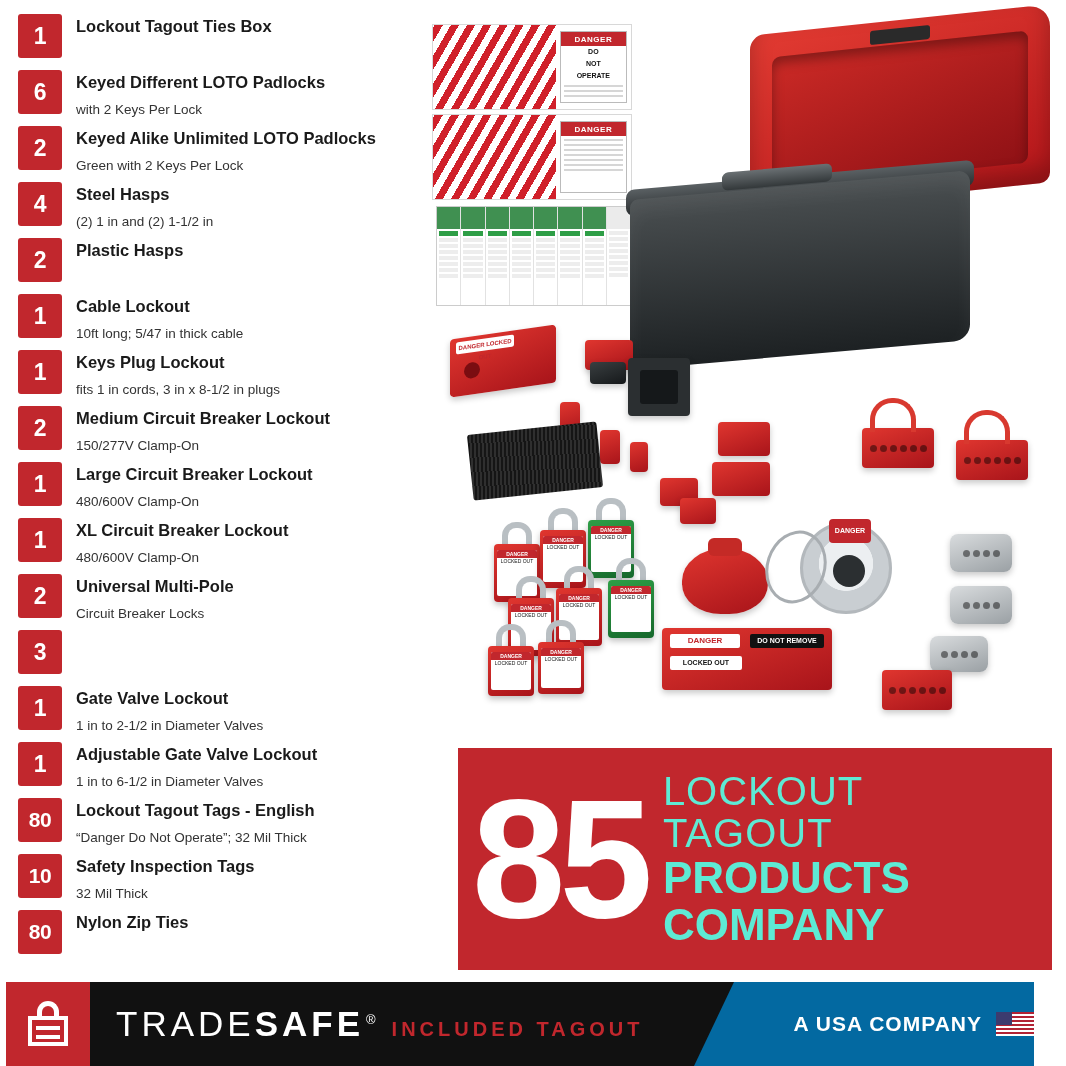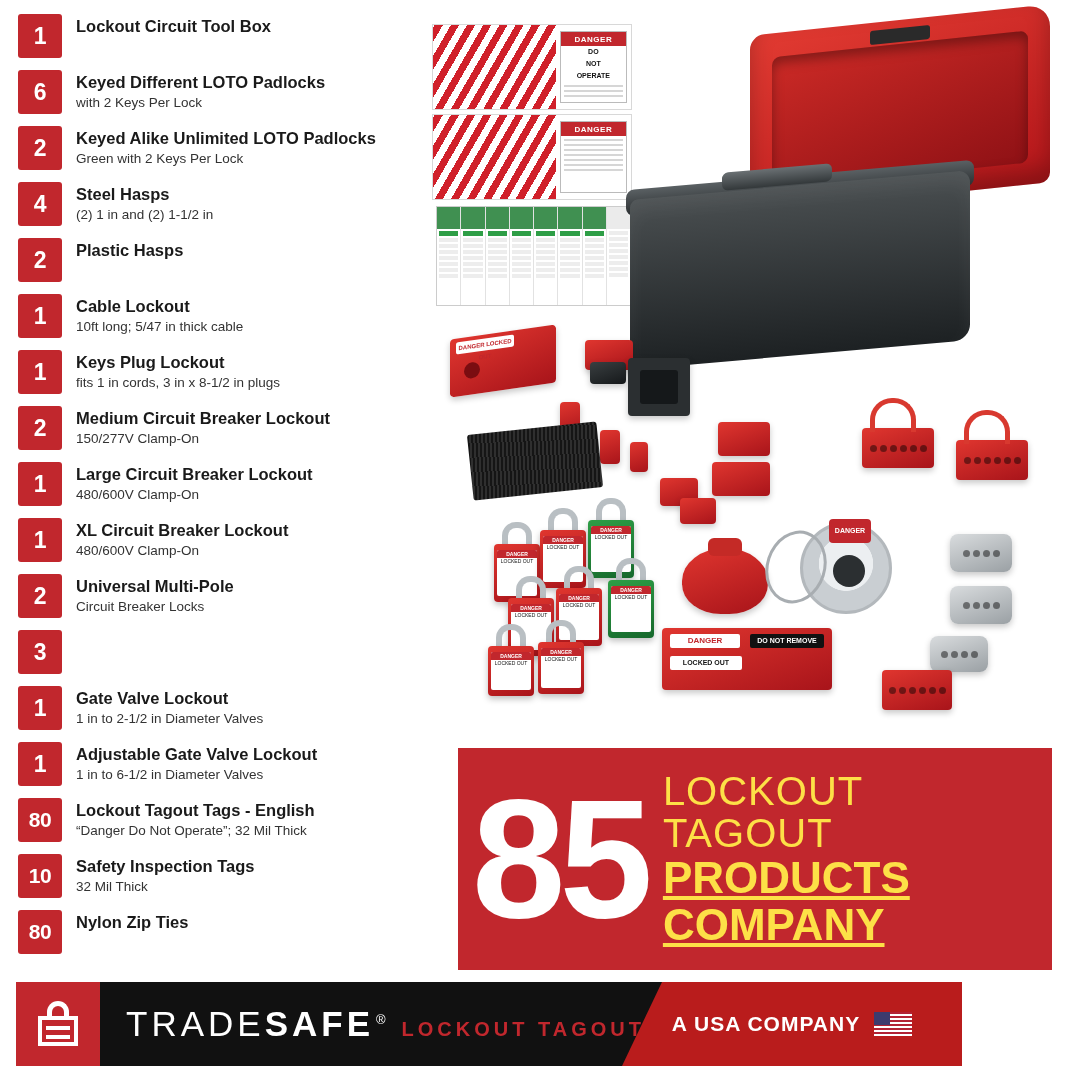--- a/index.html
+++ b/index.html
@@ -39,21 +39,21 @@
     font-size: 16.5px;
     font-weight: bold;
     color: #1a1a1a;
     line-height: 20px;
     white-space: nowrap;
   }
   .item-sub {
     font-size: 13.5px;
     color: #333333;
     line-height: 18px;
-    margin-top: 2px;
+    margin-top: 9px;
     white-space: nowrap;
   }
 
   
   .photo-area {
     position: absolute;
     left: 430px; top: 10px;
     width: 626px; height: 730px;
   }
 
@@ -182,31 +182,31 @@
   .count-number {
     color: #ffffff;
     font-size: 168px;
     font-weight: bold;
     line-height: 150px;
     letter-spacing: -6px;
     padding-left: 14px;
     padding-right: 10px;
     font-family: "Liberation Sans", sans-serif;
   }
-  .count-words { color:#fde047; padding-left: 6px; }
+  .count-words { color:#5eead4; padding-left: 6px; }
   .count-words .l1, .count-words .l2 {
     font-size: 40px; line-height: 42px; letter-spacing: 1px; font-weight: normal;
   }
   .count-words .l3, .count-words .l4 {
-    font-size: 44px; line-height: 47px; letter-spacing: 0px; font-weight: bold; text-decoration: underline;
+    font-size: 44px; line-height: 47px; letter-spacing: 0px; font-weight: bold;
   }
 
   
   .footer {
-    position: absolute; left: 16px; bottom: 0; width: 946px; height: 84px;
+    position: absolute; left: 6px; bottom: 0; width: 1028px; height: 84px;
     background: #111111;
     display: flex; align-items: center; margin-top: 33px;
   }
   .footer-logo {
     width: 84px; height: 84px; background: #c1272d;
     display: flex; align-items: center; justify-content: center;
   }
   .lock-glyph { width: 44px; height: 46px; position: relative; }
   .lock-glyph .shk {
     position:absolute; left: 11px; top: 0; width: 22px; height: 16px;
@@ -226,42 +226,42 @@
     padding-left: 26px; color:#fff; display:flex; align-items:baseline;
   }
   .brand .trade { font-size: 35px; letter-spacing: 4px; font-weight: normal; }
   .brand .safe { font-size: 35px; letter-spacing: 4px; font-weight: bold; }
   .brand .reg { font-size: 13px; margin-left: 2px; position: relative; top: -12px; }
   .brand .tagline {
     margin-left: 16px; color: #c1272d; font-size: 20px; letter-spacing: 4px; font-weight: bold;
   }
   .footer-right {
     position:absolute; right: 0; top: 0; height: 84px; width: 340px;
-    background: #b91c1c; display:flex; align-items:center; justify-content:center;
+    background: #0369a1; display:flex; align-items:center; justify-content:flex-end;
     clip-path: polygon(40px 0, 100% 0, 100% 100%, 0 100%);
   }
   .usa-text { color:#fff; font-size: 21px; letter-spacing: 1px; font-weight: bold; }
   .flag { width: 38px; height: 24px; margin-left: 14px; position:relative; background:#fff; overflow:hidden;}
   .flag .stripes{
     position:absolute; inset:0;
     background: repeating-linear-gradient(180deg,#b22234 0 2px,#ffffff 2px 4px);
   }
   .flag .canton{ position:absolute; left:0; top:0; width:16px; height:13px; background:#3c3b6e;}
 </style>
 </head>
 <body>
 
 <div class="page">
 
   <div class="item-list">
 
     <div class="item-row">
       <div class="qty-badge">1</div>
       <div class="item-text">
-        <div class="item-title">Lockout Circuit Tool Box</div>
+        <div class="item-title">Lockout Tagout Ties Box</div>
         <div class="item-sub"></div>
       </div>
     </div>
 
     <div class="item-row">
       <div class="qty-badge">6</div>
       <div class="item-text">
         <div class="item-title">Keyed Different LOTO Padlocks</div>
         <div class="item-sub">with 2 Keys Per Lock</div>
       </div>
@@ -697,21 +697,21 @@
     <div class="footer-logo">
       <div class="lock-glyph">
         <div class="shk"></div>
         <div class="bdy"></div>
       </div>
     </div>
     <div class="brand">
       <span class="trade">TRADE</span>
       <span class="safe">SAFE</span>
       <span class="reg">®</span>
-      <span class="tagline">LOCKOUT TAGOUT</span>
+      <span class="tagline">INCLUDED TAGOUT</span>
     </div>
     <div class="footer-right">
       <span class="usa-text">A USA COMPANY</span>
       <span class="flag">
         <span class="stripes"></span>
         <span class="canton"></span>
       </span>
     </div>
   </div>
 

